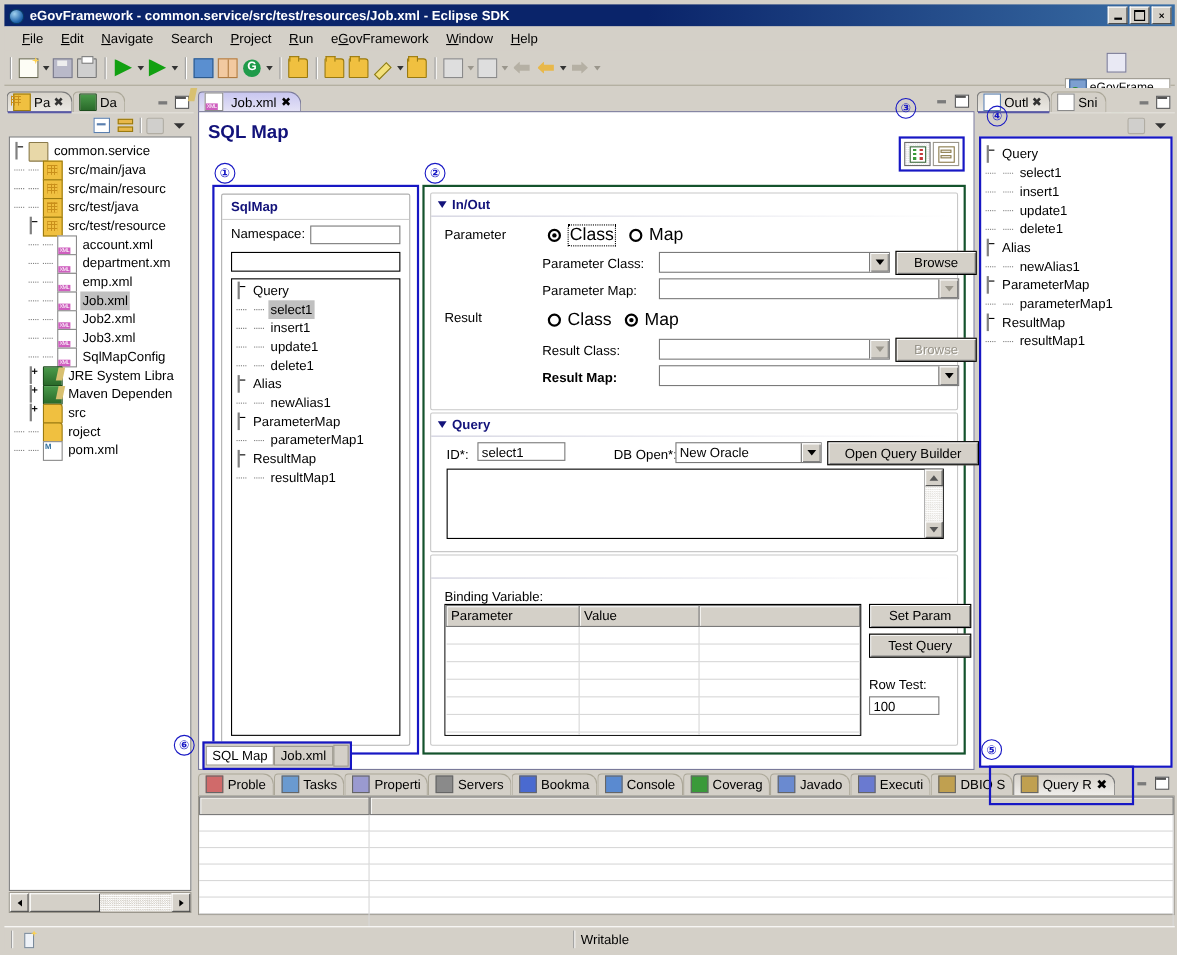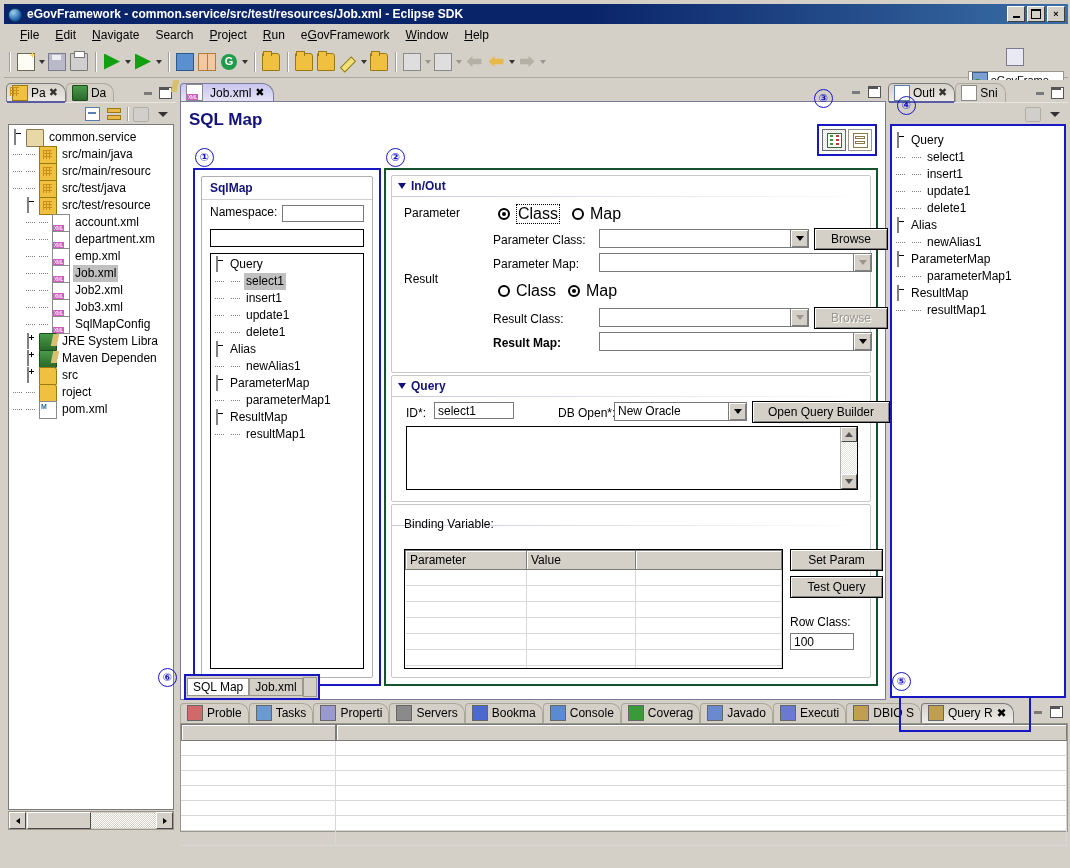--- a/index.html
+++ b/index.html
@@ -697,21 +697,21 @@
             <span class="cbbtn"></span>
           </div>
           <div class="btn" style="position:absolute;left:422px;top:52px;width:58px;">Browse</div>
 
           <div style="position:absolute;left:101px;top:81px;" class="lbl">Parameter Map:</div>
           <div class="combo dis" style="position:absolute;left:207px;top:77px;width:273px;">
             <span class="cbtxt"></span>
             <span class="cbbtn"></span>
           </div>
 
-          <div style="position:absolute;left:12px;top:96px;" class="lbl">Result</div>
+          <div style="position:absolute;left:12px;top:106px;" class="lbl">Result</div>
           <div style="position:absolute;left:106px;top:106px;display:flex;align-items:center;gap:6px;">
             <span class="radio"></span>
             <span class="rlbl">Class</span>
             <span class="radio on" style="margin-left:6px"></span>
             <span class="rlbl">Map</span>
           </div>
 
           <div style="position:absolute;left:101px;top:136px;" class="link">Result Class:</div>
           <div class="combo dis" style="position:absolute;left:207px;top:132px;width:210px;">
             <span class="cbtxt"></span>
@@ -747,21 +747,21 @@
             <div class="vscroll">
               <span class="vs-a up"></span>
               <span class="vs-a dn"></span>
             </div>
           </div>
         </div>
 
         <div class="sect" style="top:334px;height:172px;">
           <div class="sect-line"></div>
 
-          <div style="position:absolute;left:12px;top:12px;" class="lbl">Binding Variable:</div>
+          <div style="position:absolute;left:12px;top:30px;" class="lbl">Binding Variable:</div>
 
           <div style="position:absolute;left:12px;top:44px;width:377px;height:118px;
                       border:1px solid #000;overflow:hidden;background:#fff;">
             <table class="grid" id="binding-table">
                 <thead>
                   <tr>
                     <th style="width: 112px;">Parameter</th>
                     <th style="width: 100px;">Value</th>
                     <th></th>
                   </tr>
@@ -801,21 +801,21 @@
                     <td></td>
                     <td></td>
                     <td></td>
                   </tr>
                 </tbody>
               </table>
           </div>
 
           <div class="btn" style="position:absolute;left:398px;top:44px;width:77px;">Set Param</div>
           <div class="btn" style="position:absolute;left:398px;top:71px;width:77px;">Test Query</div>
-          <div style="position:absolute;left:398px;top:110px;" class="lbl">Row Class:</div>
+          <div style="position:absolute;left:398px;top:110px;" class="lbl">Row Test:</div>
           <div class="inp" style="position:absolute;left:398px;top:128px;width:64px;line-height:17px;">100</div>
         </div>
 
       </div>
     </div>
   </div>
 
   <div class="marker" style="left:812px;top:87px;">③</div>
 
   <div id="outline-view">
@@ -995,14 +995,21 @@
           <div class="bp-row">
             <span class="bp-cell" style="width:155px"></span>
             <span class="bp-cell" style="flex:1 1 auto"></span>
           </div>
         </div>
     </div>
   </div>
 
   <div style="position:absolute;left:897px;top:694px;width:128px;height:32px;border:2px solid #1717c4;pointer-events:none;"></div>
 
+  <div class="statusbar">
+    <span class="sb-sep"></span>
+    <span class="sb-ic"></span>
+    <span class="sb-left"></span>
+    <span class="sb-sep"></span>
+    <span class="sb-right">Writable</span>
+  </div>
 
 </div>
 
 </body></html>

